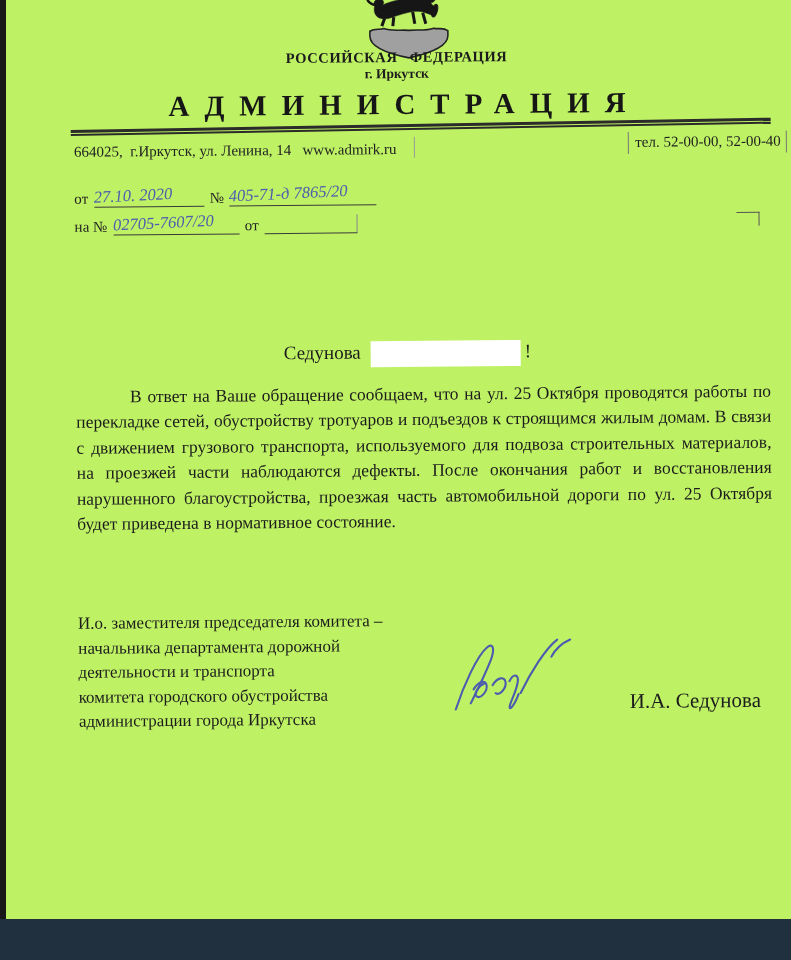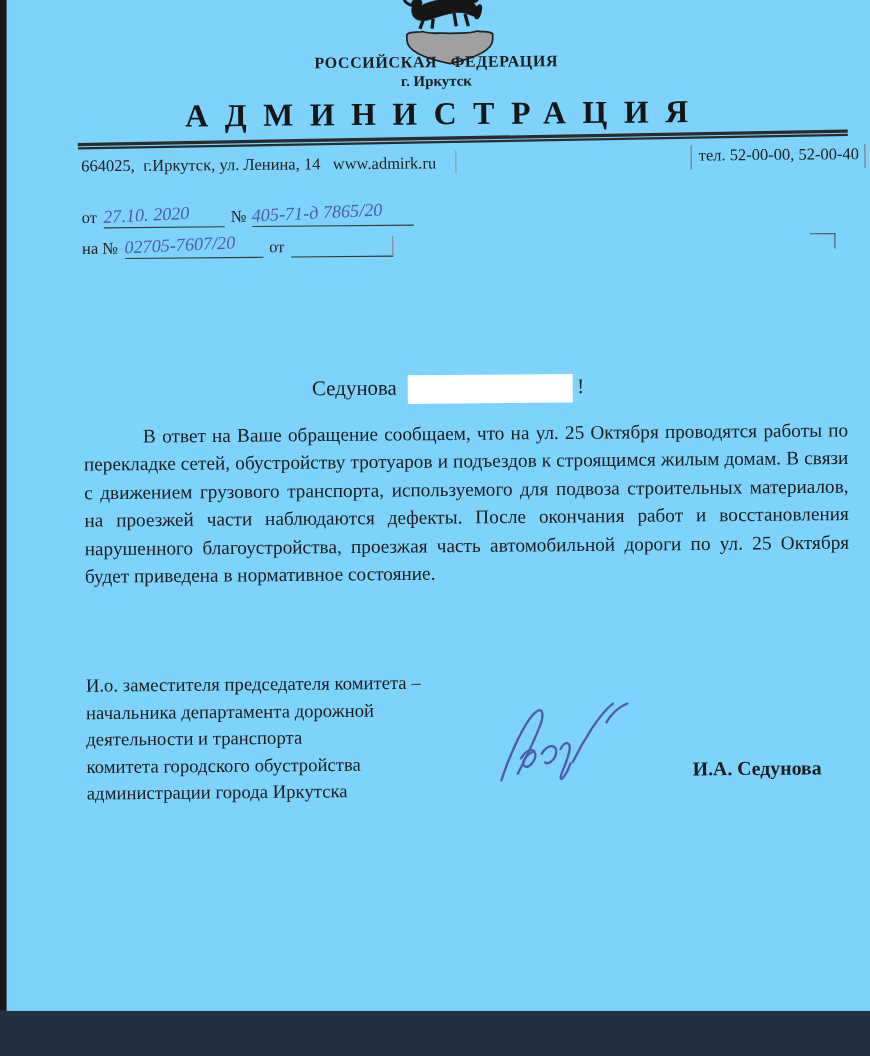--- a/index.html
+++ b/index.html
@@ -4,21 +4,21 @@
 <style>
   html,body{margin:0;padding:0;}
   body{
     width:791px;height:960px;position:relative;overflow:hidden;
     background:#20303f;
     font-family:"Liberation Serif", serif;
     color:#1d1d1d;
   }
   .page{
     position:absolute;top:0;left:0;width:791px;height:919px;
-    background:#7dd3fc;
+    background:#bef264;
     border-left:6px solid #181818;
     box-sizing:border-box;
     overflow:hidden;
   }
   .content{position:absolute;top:0;left:0;right:0;bottom:0;transform:rotate(-0.5deg);transform-origin:50% 30%;}
 
   .emblem{position:absolute;left:357px;top:-6px;width:96px;height:76px;}
 
   .country{position:absolute;left:0;top:49px;width:100%;text-align:center;
     font-weight:bold;font-size:14.5px;letter-spacing:0.6px;word-spacing:8px;color:#1b1b1b;}
@@ -52,21 +52,21 @@
   .salutation{position:absolute;left:277px;top:341px;font-size:19px;color:#1c1c1c;}
   .redaction{display:inline-block;width:150px;height:26px;background:#ffffff;vertical-align:middle;margin:0 4px 0 10px;}
 
   .body-text{position:absolute;left:69px;top:382px;width:695px;
     font-size:17.5px;line-height:25.4px;text-align:justify;text-indent:54px;color:#1c1c1c;}
 
   .sig-block{position:absolute;left:69px;top:609px;font-size:17px;line-height:24.6px;color:#1c1c1c;}
   .sig-block span{display:block;}
 
   .signature{position:absolute;left:438px;top:636px;width:132px;height:88px;}
-  .sig-name{position:absolute;left:620px;top:691px;font-size:18px;color:#1c1c1c;white-space:nowrap;font-weight:bold;}
+  .sig-name{position:absolute;left:620px;top:691px;font-size:21px;color:#1c1c1c;white-space:nowrap;}
 </style>
 </head>
 <body>
 
 <div class="page">
   <div class="content">
 
     <div class="emblem">
       <svg width="96" height="76" viewBox="0 0 96 76" xmlns="http://www.w3.org/2000/svg">
 

